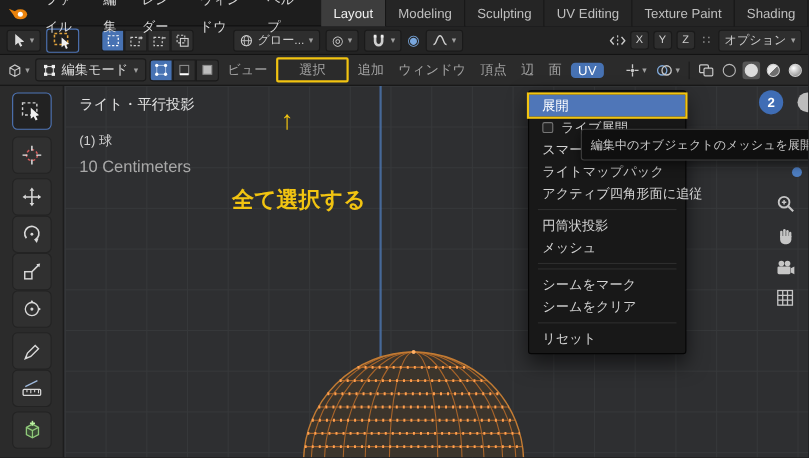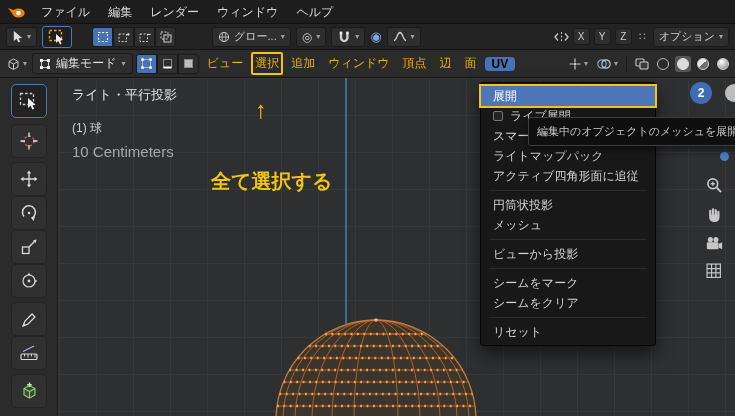--- a/index.html
+++ b/index.html
@@ -35,24 +35,24 @@
   .right-cluster { margin-left:auto; display:flex; align-items:center; gap:4px; }
   .axis-btn { width:17px; height:17px; background:#2e2e2e; border:1px solid #1a1a1a;
               border-radius:3px; color:#cfcfcf; font-size:10px; display:flex; align-items:center;
               justify-content:center; }
   .prop-circle { color:#79a7dd; font-size:13px; line-height:1; }
 
   
   .header3 { position:absolute; top:50px; left:0; right:0; height:28px; background:#2b2b2b;
              border-bottom:1px solid #141414; display:flex; align-items:center; padding:0 4px;
              gap:3px; z-index:18; }
-  .h3menu { padding:3px 5px; font-size:12px; color:#eab308; white-space:nowrap; }
-  .yellow-box { border:2px solid #f2c411; border-radius:2px; padding:1px 2px; }
-  .uv-pill { background:#4772b3; color:#000000; border-radius:4px; padding:0 7px;
-             font-size:12px; font-weight:bold; }
+  .h3menu { padding:3px 5px; font-size:12px; color:#a3a3a3; white-space:nowrap; }
+  .yellow-box { border:2px solid #f2c411; border-radius:2px; padding:1px 19px; }
+  .uv-pill { background:#4772b3; color:#ffffff; border-radius:4px; padding:0 7px;
+             font-size:12px; font-weight:normal; }
   .mode-dd { height:21px; background:#2e2e2e; border:1px solid #1a1a1a; border-radius:3px;
              display:flex; align-items:center; gap:5px; padding:0 6px; color:#dddddd;
              font-size:12px; white-space:nowrap; }
   .vsep { width:1px; height:16px; background:#1c1c1c; margin:0 2px; }
   .icon-dd { display:flex; align-items:center; gap:2px; padding:0 2px; }
   .shade-circle { width:12px; height:12px; border-radius:50%; border:1.5px solid #b9b9b9; }
   .shade-circle.solid { background:#dcdcdc; border-color:#dcdcdc; }
   .shade-circle.material { background:linear-gradient(135deg,#e8e8e8 50%,#6f6f6f 50%); border-color:#cfcfcf; }
   .shade-circle.rendered { background:radial-gradient(circle at 35% 30%,#ffffff,#7c7c7c); border-color:#cfcfcf; }
   .shade-active { background:#565656; border-radius:3px; padding:2px; display:flex; }
@@ -89,21 +89,21 @@
                  font-weight:bold; display:flex; align-items:center; justify-content:center;
                  z-index:5; }
   .gizmo-ball-partial { position:absolute; right:-8px; top:6px; width:18px; height:18px;
                         border-radius:50%; background:#bdbdbd; z-index:5; }
   .gizmo-dot { position:absolute; right:6px; top:74px; width:9px; height:9px; border-radius:50%;
                background:#4e7ec2; z-index:5; }
   .navbtn { position:absolute; right:10px; width:22px; height:22px; display:flex;
             align-items:center; justify-content:center; z-index:5; }
 
   
-  .uv-menu { position:absolute; left:480px; top:82px; width:176px; background:#181818;
+  .uv-menu { position:absolute; left:480px; top:82px; width:144px; background:#181818;
              border:1px solid #050505; box-shadow:0 8px 18px rgba(0,0,0,.55); padding:3px 0;
              z-index:30; border-radius:3px; }
   .uvm-item { height:20px; display:flex; align-items:center; padding:0 12px; font-size:12px;
               color:#d4d4d4; white-space:nowrap; }
   .uvm-item.hl { background:#4f76b8; color:#ffffff; outline:2px solid #f2c411; outline-offset:0; }
   .uvm-sep { height:1px; background:#2d2d2d; margin:4px 8px; }
   .uvm-check { display:inline-block; width:10px; height:10px; border:1px solid #767676;
                background:#242424; border-radius:2px; margin-right:7px; flex:0 0 auto; }
 
   
@@ -122,20 +122,28 @@
         <path d="M2,3 L11,6.5 L7,9.5 Z" fill="#e8820c"></path>
         <ellipse cx="12.5" cy="8" rx="6.2" ry="4.6" fill="#e8820c"></ellipse>
         <circle cx="12.5" cy="8" r="2.3" fill="#ffffff"></circle>
       </svg>
     </span>
     <span class="menu-item">ファイル</span>
     <span class="menu-item">編集</span>
     <span class="menu-item">レンダー</span>
     <span class="menu-item">ウィンドウ</span>
     <span class="menu-item">ヘルプ</span>
+    <div class="tabs">
+      <div class="tab active">Layout</div>
+      <div class="tab">Modeling</div>
+      <div class="tab">Sculpting</div>
+      <div class="tab">UV Editing</div>
+      <div class="tab">Texture Paint</div>
+      <div class="tab">Shading</div>
+    </div>
   </div>
 
   <div class="header2">
     <div class="wbtn">
       <svg width="11" height="13" viewBox="0 0 12 14">
         <path d="M2,1 L2,12 L5,9.5 L7,13.5 L9,12.5 L7,9 L11,8.5 Z" fill="#dddddd"></path>
       </svg>
       <span class="caret">▾</span>
     </div>
     <div class="tool-active-btn">
@@ -466,23 +474,20 @@
       <span>アクティブ四角形面に追従</span>
     </div>
     <div class="uvm-sep"></div>
     <div class="uvm-item">
       <span>円筒状投影</span>
     </div>
     <div class="uvm-item">
       <span>メッシュ</span>
     </div>
     <div class="uvm-sep"></div>
-    <div class="uvm-item">
-      <span>ビューから投影</span>
-    </div>
     <div class="uvm-sep"></div>
     <div class="uvm-item">
       <span>シームをマーク</span>
     </div>
     <div class="uvm-item">
       <span>シームをクリア</span>
     </div>
     <div class="uvm-sep"></div>
     <div class="uvm-item">
       <span>リセット</span>

